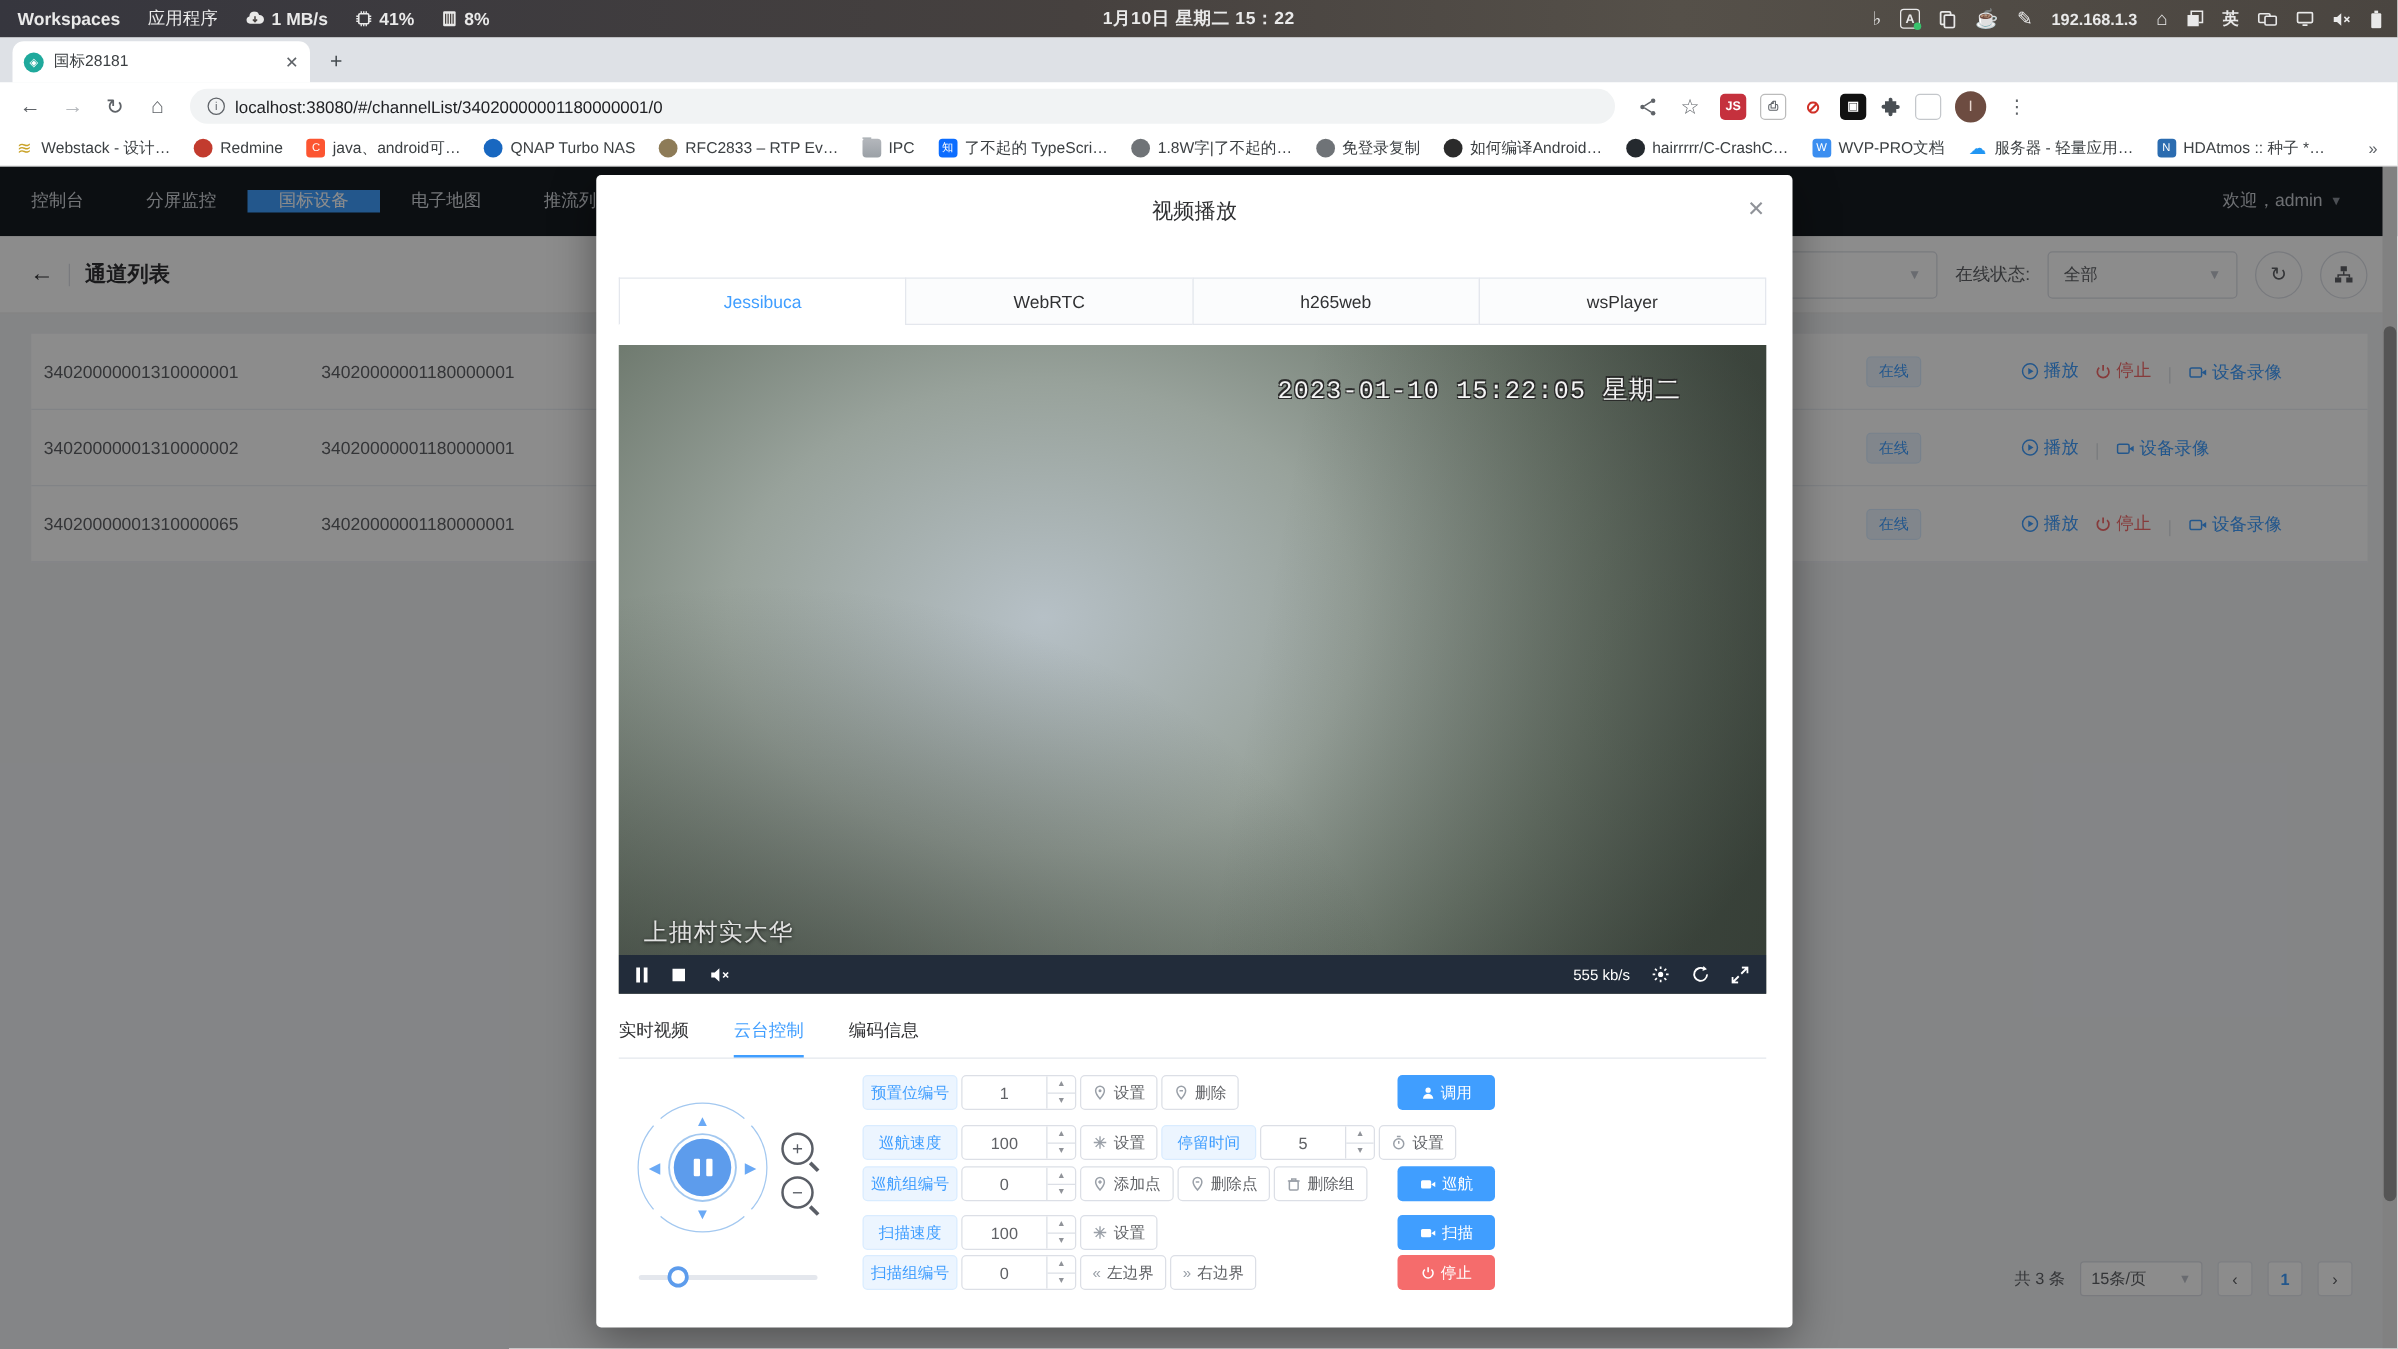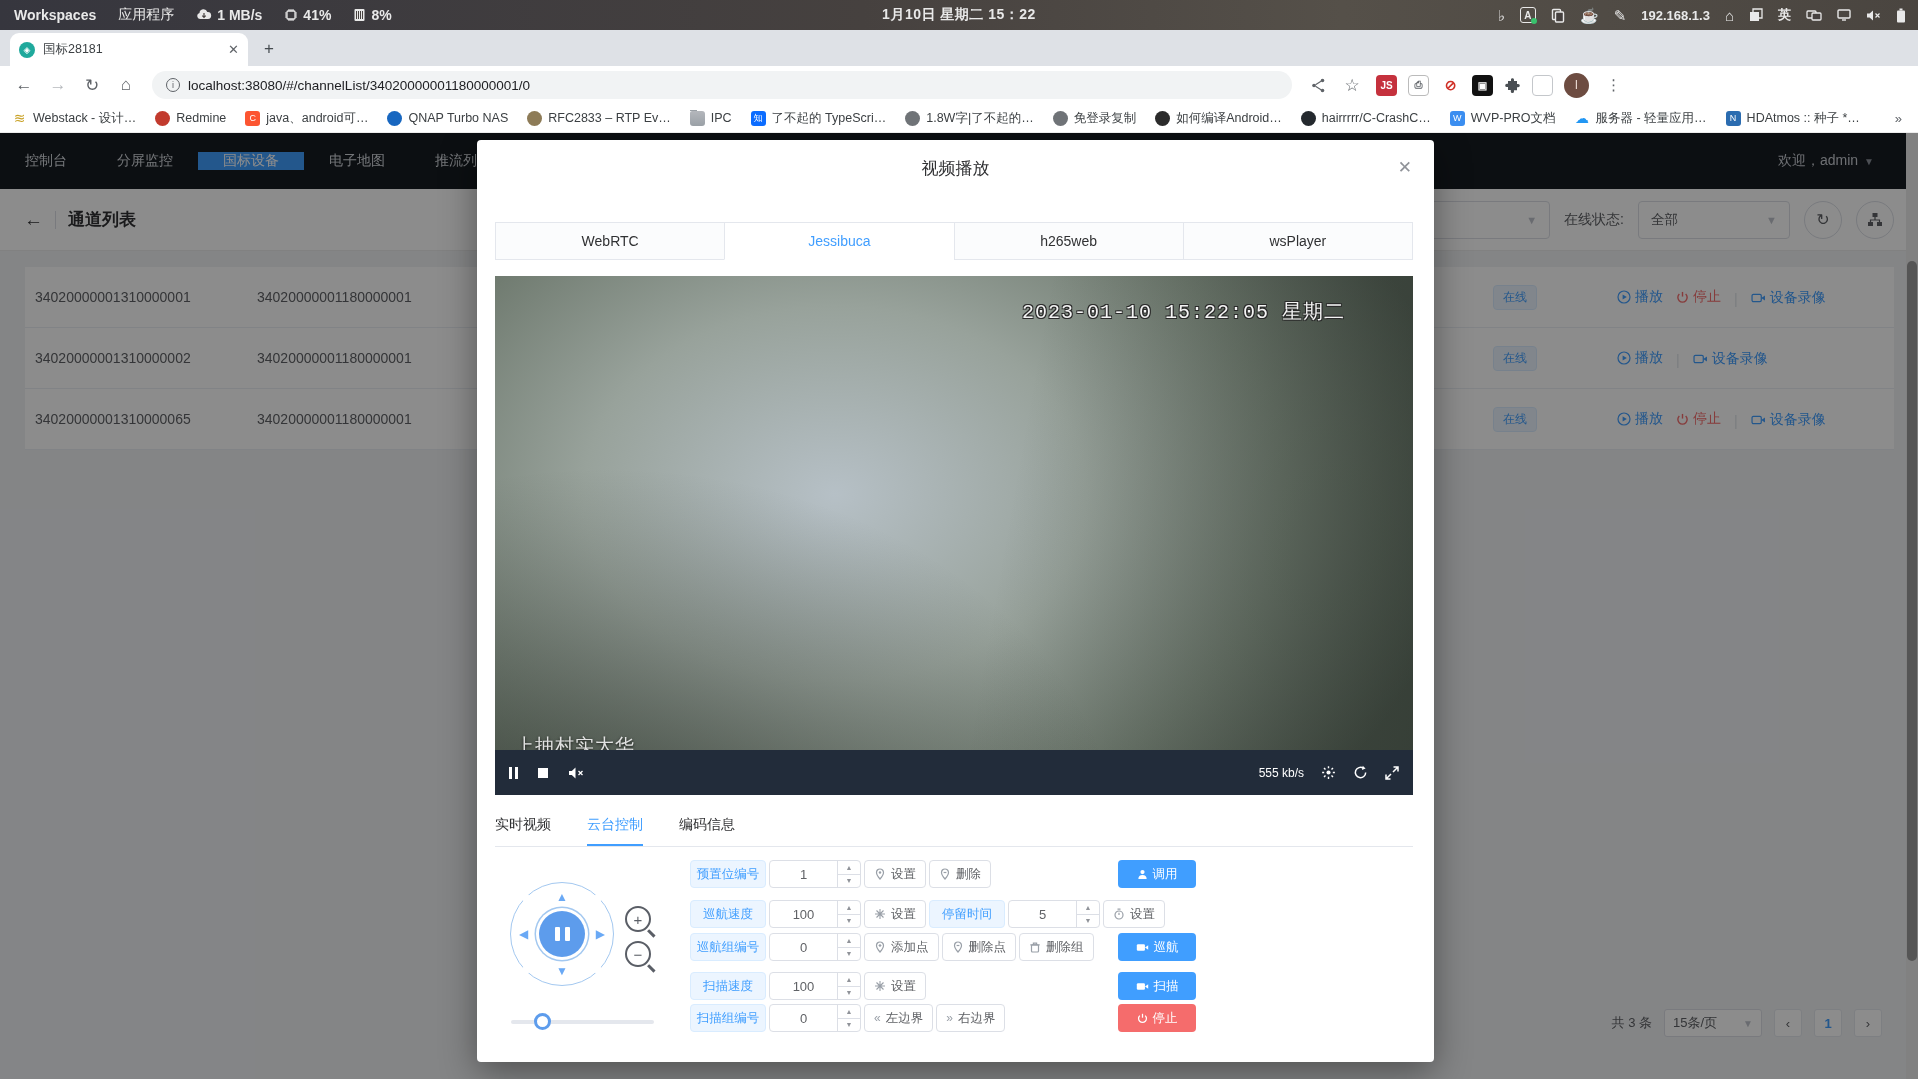--- a/index.html
+++ b/index.html
@@ -81,21 +81,21 @@
 .ptabs{position:absolute;top:82px;left:18px;width:918px;height:38px;display:flex}
 .ptab{flex:1;border:1px solid #e4e7ed;margin-left:-1px;background:#fbfcfd;display:flex;align-items:center;justify-content:center;font-size:14px;color:#303133}
 .ptab:first-child{margin-left:0}
 .ptab.active{background:#fff;color:#409eff;border-bottom-color:#fff}
 .video{position:absolute;top:136px;left:18px;width:918px;height:519px;background:
  radial-gradient(95% 130% at 12% 115%,rgba(30,36,30,.55),rgba(0,0,0,0) 60%),
  linear-gradient(100deg,rgba(0,0,0,0) 55%,rgba(32,40,32,.45)),
  radial-gradient(72% 95% at 37% 42%,#b6c0c6 0%,#98a29b 38%,#6f7a6f 68%,#49524a 95%);overflow:hidden}
 .osd-time{position:absolute;top:22px;right:68px;font-family:Liberation Mono, monospace;font-size:20px;color:#f4f4f4;text-shadow:1px 1px 0 #2a2a2a,-1px -1px 0 #2a2a2a,1px -1px 0 #2a2a2a,-1px 1px 0 #2a2a2a;letter-spacing:1px}
 .watermark{position:absolute;left:20px;bottom:36px;font-size:19px;color:rgba(240,240,240,.92);text-shadow:0 1px 3px rgba(0,0,0,.85);filter:blur(.4px);letter-spacing:1px}
-.vbar{position:absolute;left:0;bottom:0;width:100%;height:45px;background:#222c3a;display:flex;padding:0 14px}
+.vbar{position:absolute;left:0;bottom:0;width:100%;height:31px;background:#222c3a;display:flex;padding:0 14px}
 .vbar .lgrp{display:flex;align-items:center;gap:20px}
 .pausebars{display:flex;gap:3px}
 .pausebars i{width:3px;height:12px;background:#fff}
 .stopsq{width:10px;height:10px;background:#fff}
 .vbar .rgrp{margin-left:auto;display:flex;align-items:center;gap:17px;color:#fff;font-size:12px}
 .stabs{position:absolute;top:667px;left:18px;width:918px;height:40px;border-bottom:1px solid #e4e7ed;display:flex;gap:36px}
 .stab{font-size:14px;color:#303133;display:flex;align-items:center;border-bottom:2px solid transparent;padding-bottom:2px}
 .stab.active{color:#409eff;border-bottom-color:#409eff}
 .ptz{position:absolute;top:712px;left:18px;width:918px;height:200px}
 
@@ -425,22 +425,22 @@
   <div class="scrollbar">
       <div class="scroll-thumb"></div>
     </div>
   <div class="overlay"></div>
 </div>
 
 <div class="modal">
   <div class="m-title">视频播放</div>
   <span class="m-close">✕</span>
   <div class="ptabs" id="ptabs">
+      <div class="ptab active">Jessibuca</div>
       <div class="ptab">WebRTC</div>
-      <div class="ptab active">Jessibuca</div>
       <div class="ptab">h265web</div>
       <div class="ptab">wsPlayer</div>
     </div>
 
   <div class="video">
     <div class="osd-time">2023-01-10 15:22:05 星期二</div>
     <div class="watermark">上抽村实大华</div>
     <div class="vbar">
       <div class="lgrp">
         <span class="pausebars">

